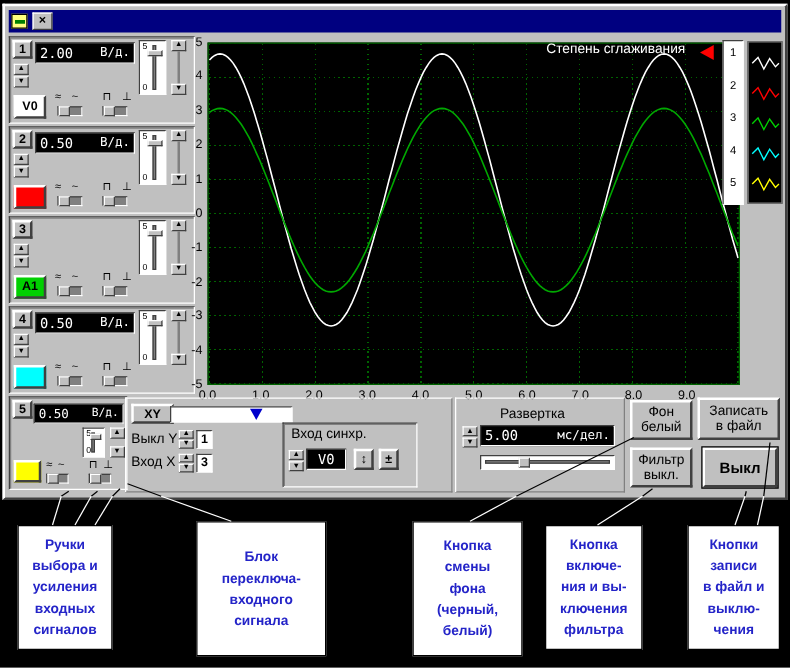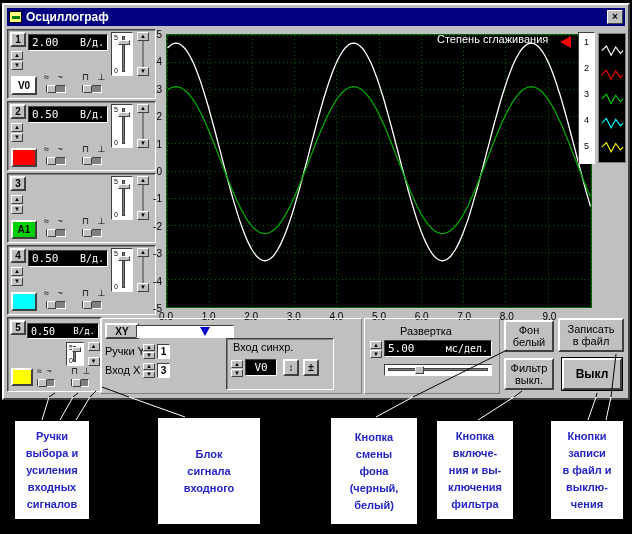--- a/index.html
+++ b/index.html
@@ -46,21 +46,20 @@
   .bigbtn{position:absolute;background:#c0c0c0;border:2px solid;border-color:#fff #404040 #404040 #fff;display:flex;flex-direction:column;align-items:center;justify-content:center;font-size:11px;color:#000;text-align:center}
   .offbtn{outline:1px solid #000;font-weight:bold;font-size:12px}
   svg{display:block}
 </style>
 </head>
 <body>
 
 <div class="abs win">
   <div class="titlebar">
     <span class="appicon"></span>
-    <span class="title">Осциллограф</span>
     <span class="closebtn">×</span>
   </div>
 </div>
 
 <div class="abs panel" style="left:7px;top:29px;width:149px;height:70px">
   <div class="abs btn3d" style="left:2px;top:2px;width:16px;height:15px">1</div>
   <div class="abs spin" style="left:3px;top:21px">
     <span class="sbtn">▲</span>
     <span class="sbtn">▼</span>
   </div>
@@ -290,21 +289,21 @@
   </svg>
 
 <div class="abs groupbox" style="left:100px;top:318px;width:262px;height:76px"></div>
 <div class="abs groupbox" style="left:364px;top:318px;width:136px;height:76px"></div>
 
 <div class="abs btn3d" style="left:105px;top:323px;width:34px;height:16px">XY</div>
 <div class="hslider" style="left:136px;top:325px;width:98px;height:13px">
   <div class="bluetri" style="left:63px;top:1px"></div>
 </div>
 
-<span class="abs lbl" style="left:105px;top:345px">Ручки Y</span>
+<span class="abs lbl" style="left:105px;top:345px">Выкл Y</span>
 <div class="abs spin" style="left:143px;top:344px">
   <span class="sbtn" style="height:7px;line-height:5px">▲</span>
   <span class="sbtn" style="height:7px;line-height:5px">▼</span>
 </div>
 <div class="valbox" style="left:157px;top:344px;width:13px;height:15px">1</div>
 
 <span class="abs lbl" style="left:105px;top:364px">Вход X</span>
 <div class="abs spin" style="left:143px;top:363px">
   <span class="sbtn" style="height:7px;line-height:5px">▲</span>
   <span class="sbtn" style="height:7px;line-height:5px">▼</span>
@@ -354,22 +353,23 @@
 
 <div class="callout" style="left:14px;top:420px;width:76px;height:100px">
     <div>Ручки</div>
     <div>выбора и</div>
     <div>усиления</div>
     <div>входных</div>
     <div>сигналов</div>
   </div>
 <div class="callout" style="left:157px;top:417px;width:104px;height:108px">
     <div>Блок</div>
+    <div>переключа-</div>
+    <div>входного</div>
     <div>сигнала</div>
-    <div>входного</div>
   </div>
 <div class="callout" style="left:330px;top:417px;width:88px;height:108px">
     <div>Кнопка</div>
     <div>смены</div>
     <div>фона</div>
     <div>(черный,</div>
     <div>белый)</div>
   </div>
 <div class="callout" style="left:436px;top:420px;width:78px;height:100px">
     <div>Кнопка</div>

